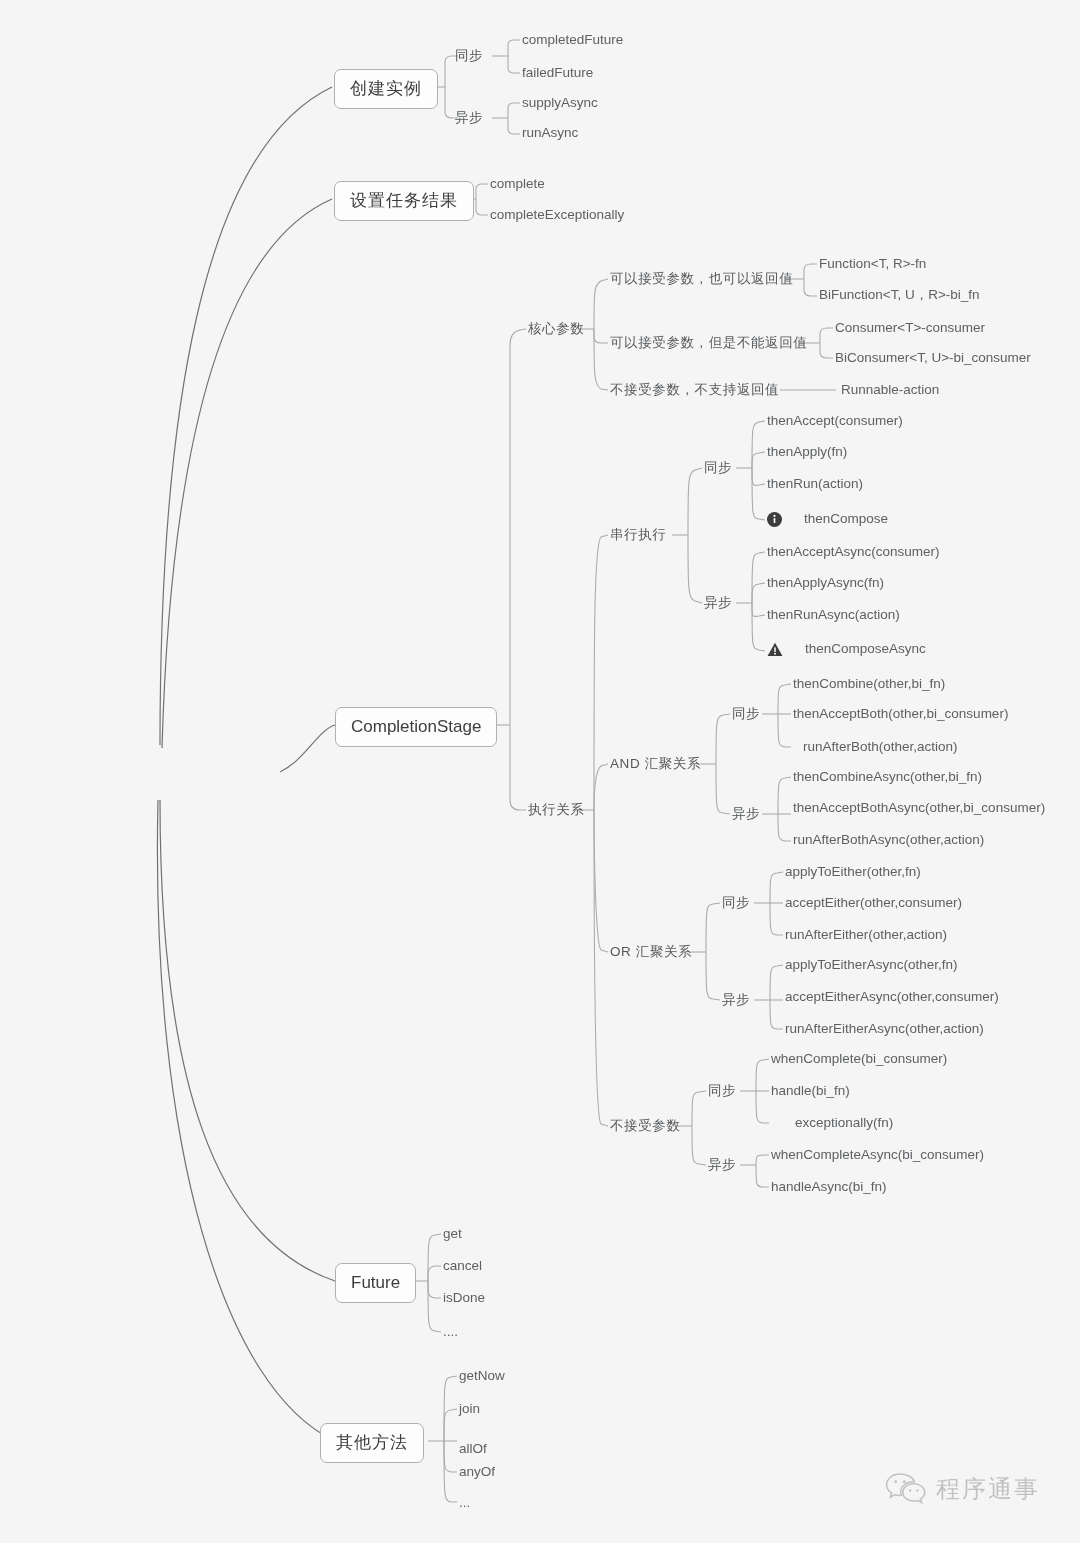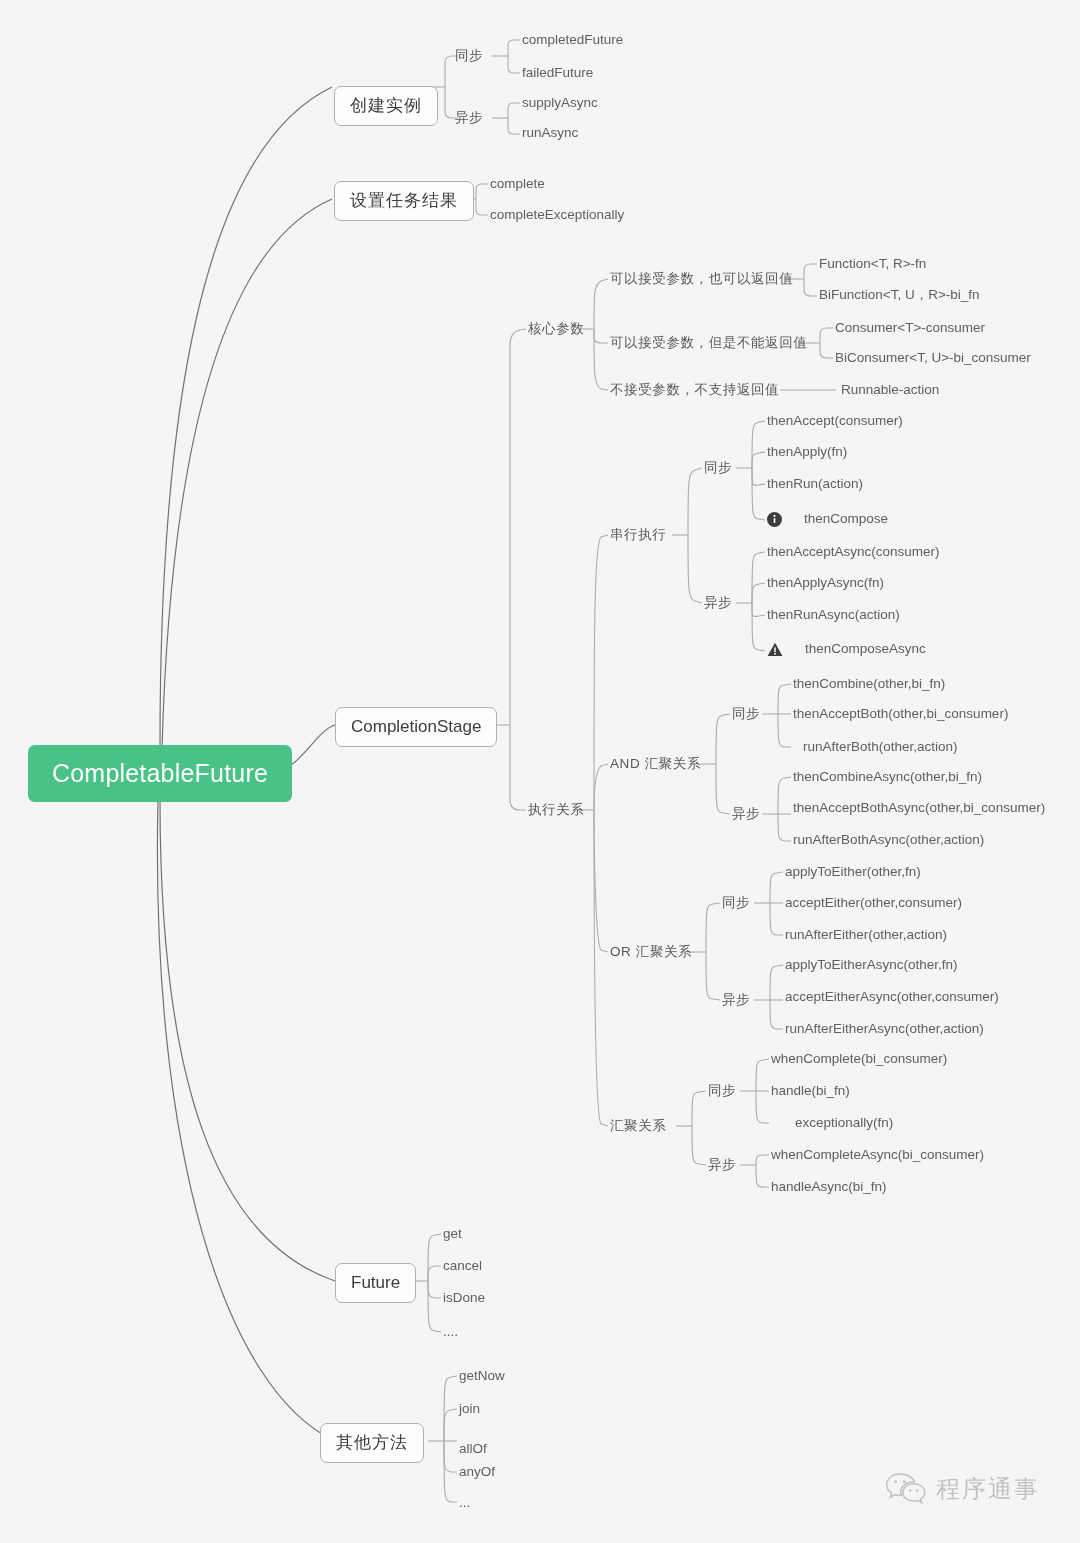--- a/index.html
+++ b/index.html
@@ -226,25 +226,22 @@
     <path class="thin" d="M 428 1281 C 428 1326 428 1330 435 1331 L 441 1332"></path>
 
     <path class="thin" d="M 428 1441 L 444 1441"></path>
     <path class="thin" d="M 444 1441 C 444 1382 444 1378 451 1377 L 457 1376"></path>
     <path class="thin" d="M 444 1441 C 444 1414 444 1411 451 1410 L 457 1409"></path>
     <path class="thin" d="M 444 1441 L 457 1441"></path>
     <path class="thin" d="M 444 1441 C 444 1468 444 1471 451 1472 L 457 1472"></path>
     <path class="thin" d="M 444 1441 C 444 1497 444 1501 451 1502 L 457 1502"></path>
   </svg>
 
-  <div class="node root" style="left:28px; top:745px;">
-    <span>CompletableFuture</span>
-  </div>
-
-  <div class="node boxed cn" style="left:334px; top:86px;text-align:right;">
+
+  <div class="node boxed cn" style="left:334px; top:69px;text-align:right;">
     <span>创建实例</span>
   </div>
   <div class="node leaf cn" style="left:455px; top:49px;">同步</div>
   <div class="node leaf cn" style="left:455px; top:111px;">异步</div>
   <div class="node leaf" style="left:522px; top:33px;">completedFuture</div>
   <div class="node leaf" style="left:522px; top:66px;">failedFuture</div>
   <div class="node leaf" style="left:522px; top:96px;">supplyAsync</div>
   <div class="node leaf" style="left:522px; top:126px;">runAsync</div>
 
   <div class="node boxed cn" style="left:334px; top:181px;">
@@ -318,21 +315,21 @@
   <div class="node leaf cn" style="left:610px; top:945px;">OR 汇聚关系</div>
   <div class="node leaf cn" style="left:722px; top:896px;">同步</div>
   <div class="node leaf cn" style="left:722px; top:993px;">异步</div>
   <div class="node leaf" style="left:785px; top:865px;">applyToEither(other,fn)</div>
   <div class="node leaf" style="left:785px; top:896px;">acceptEither(other,consumer)</div>
   <div class="node leaf" style="left:785px; top:928px;">runAfterEither(other,action)</div>
   <div class="node leaf" style="left:785px; top:958px;">applyToEitherAsync(other,fn)</div>
   <div class="node leaf" style="left:785px; top:990px;">acceptEitherAsync(other,consumer)</div>
   <div class="node leaf" style="left:785px; top:1022px;">runAfterEitherAsync(other,action)</div>
 
-  <div class="node leaf cn" style="left:610px; top:1119px;">汇聚关系</div>
+  <div class="node leaf cn" style="left:610px; top:1119px;">不接受参数</div>
   <div class="node leaf cn" style="left:708px; top:1084px;">同步</div>
   <div class="node leaf cn" style="left:708px; top:1158px;">异步</div>
   <div class="node leaf" style="left:771px; top:1052px;">whenComplete(bi_consumer)</div>
   <div class="node leaf" style="left:771px; top:1084px;">handle(bi_fn)</div>
   <div class="node leaf" style="left:795px; top:1116px;">exceptionally(fn)</div>
   <div class="node leaf" style="left:771px; top:1148px;">whenCompleteAsync(bi_consumer)</div>
   <div class="node leaf" style="left:771px; top:1180px;">handleAsync(bi_fn)</div>
 
   <div class="node boxed" style="left:335px; top:1263px;">
     <span>Future</span>

